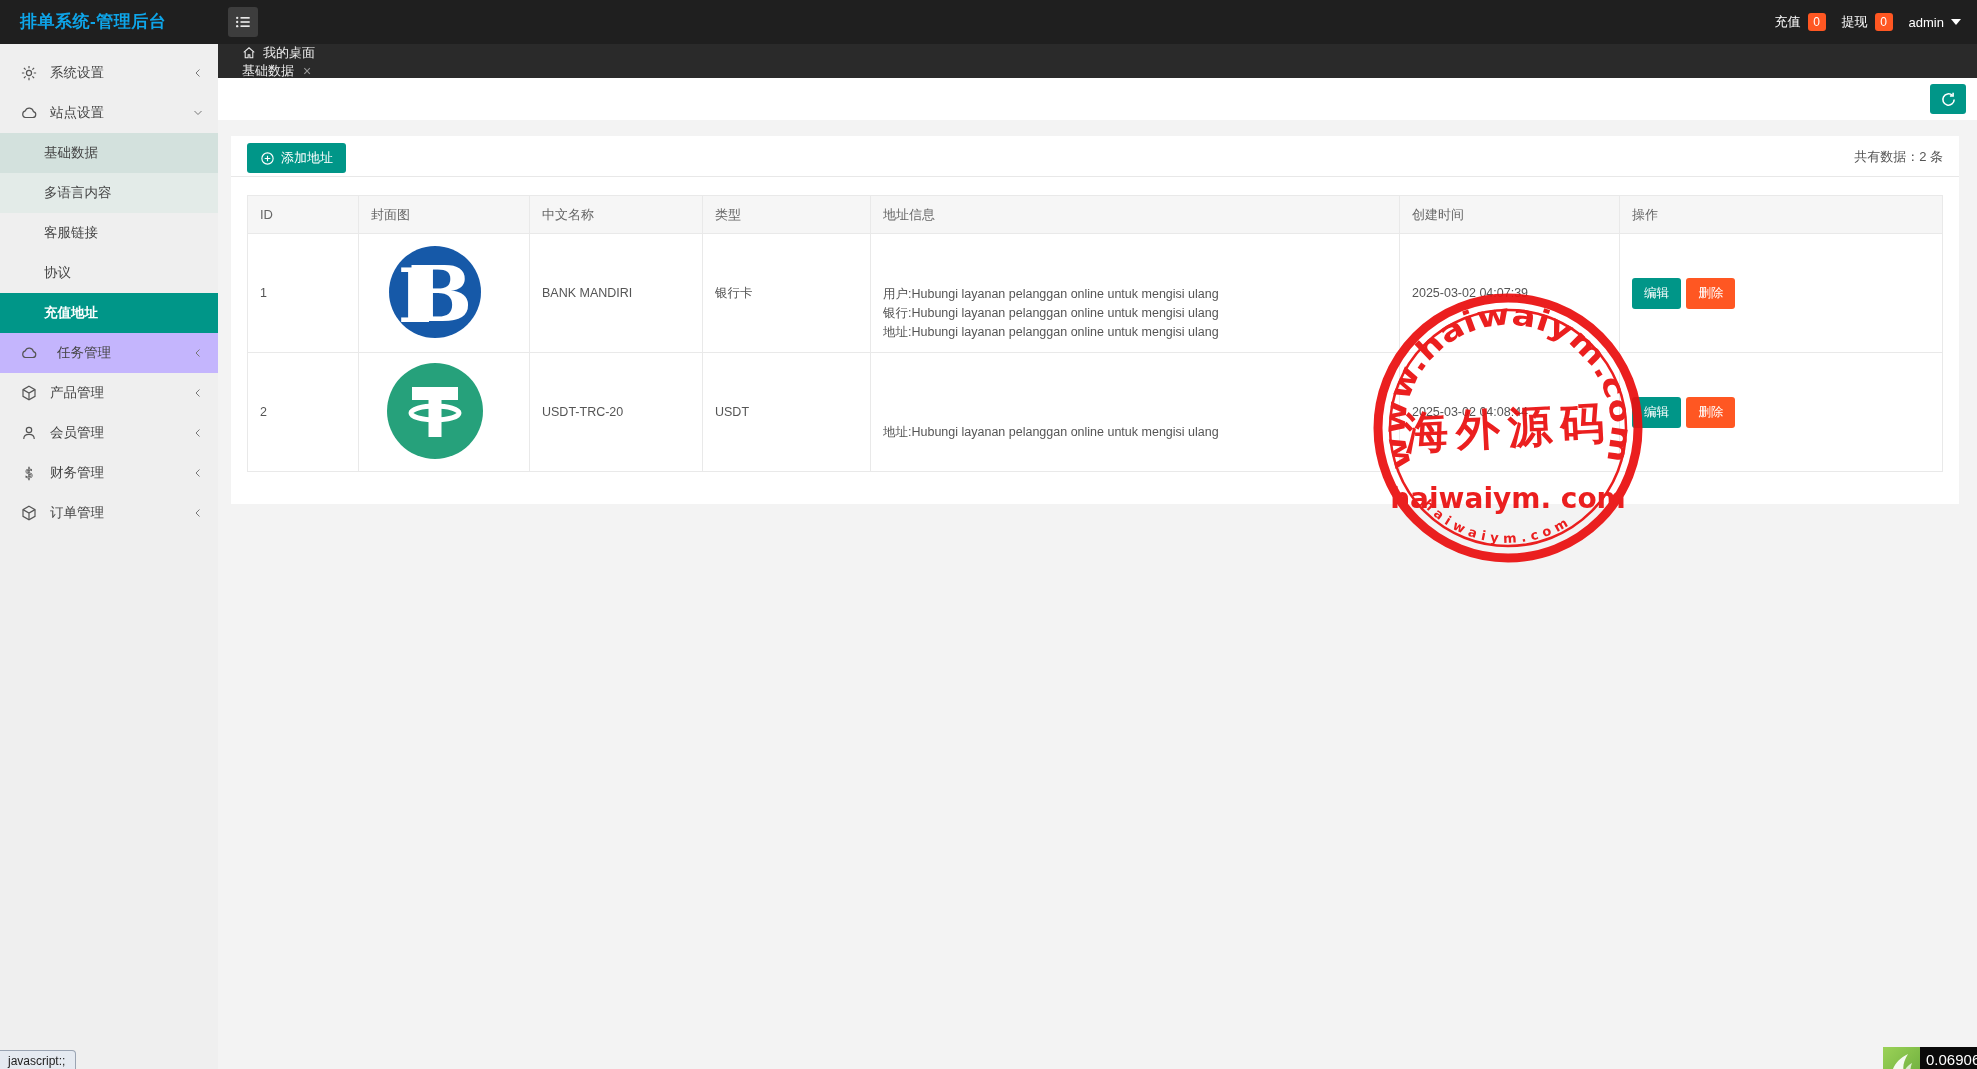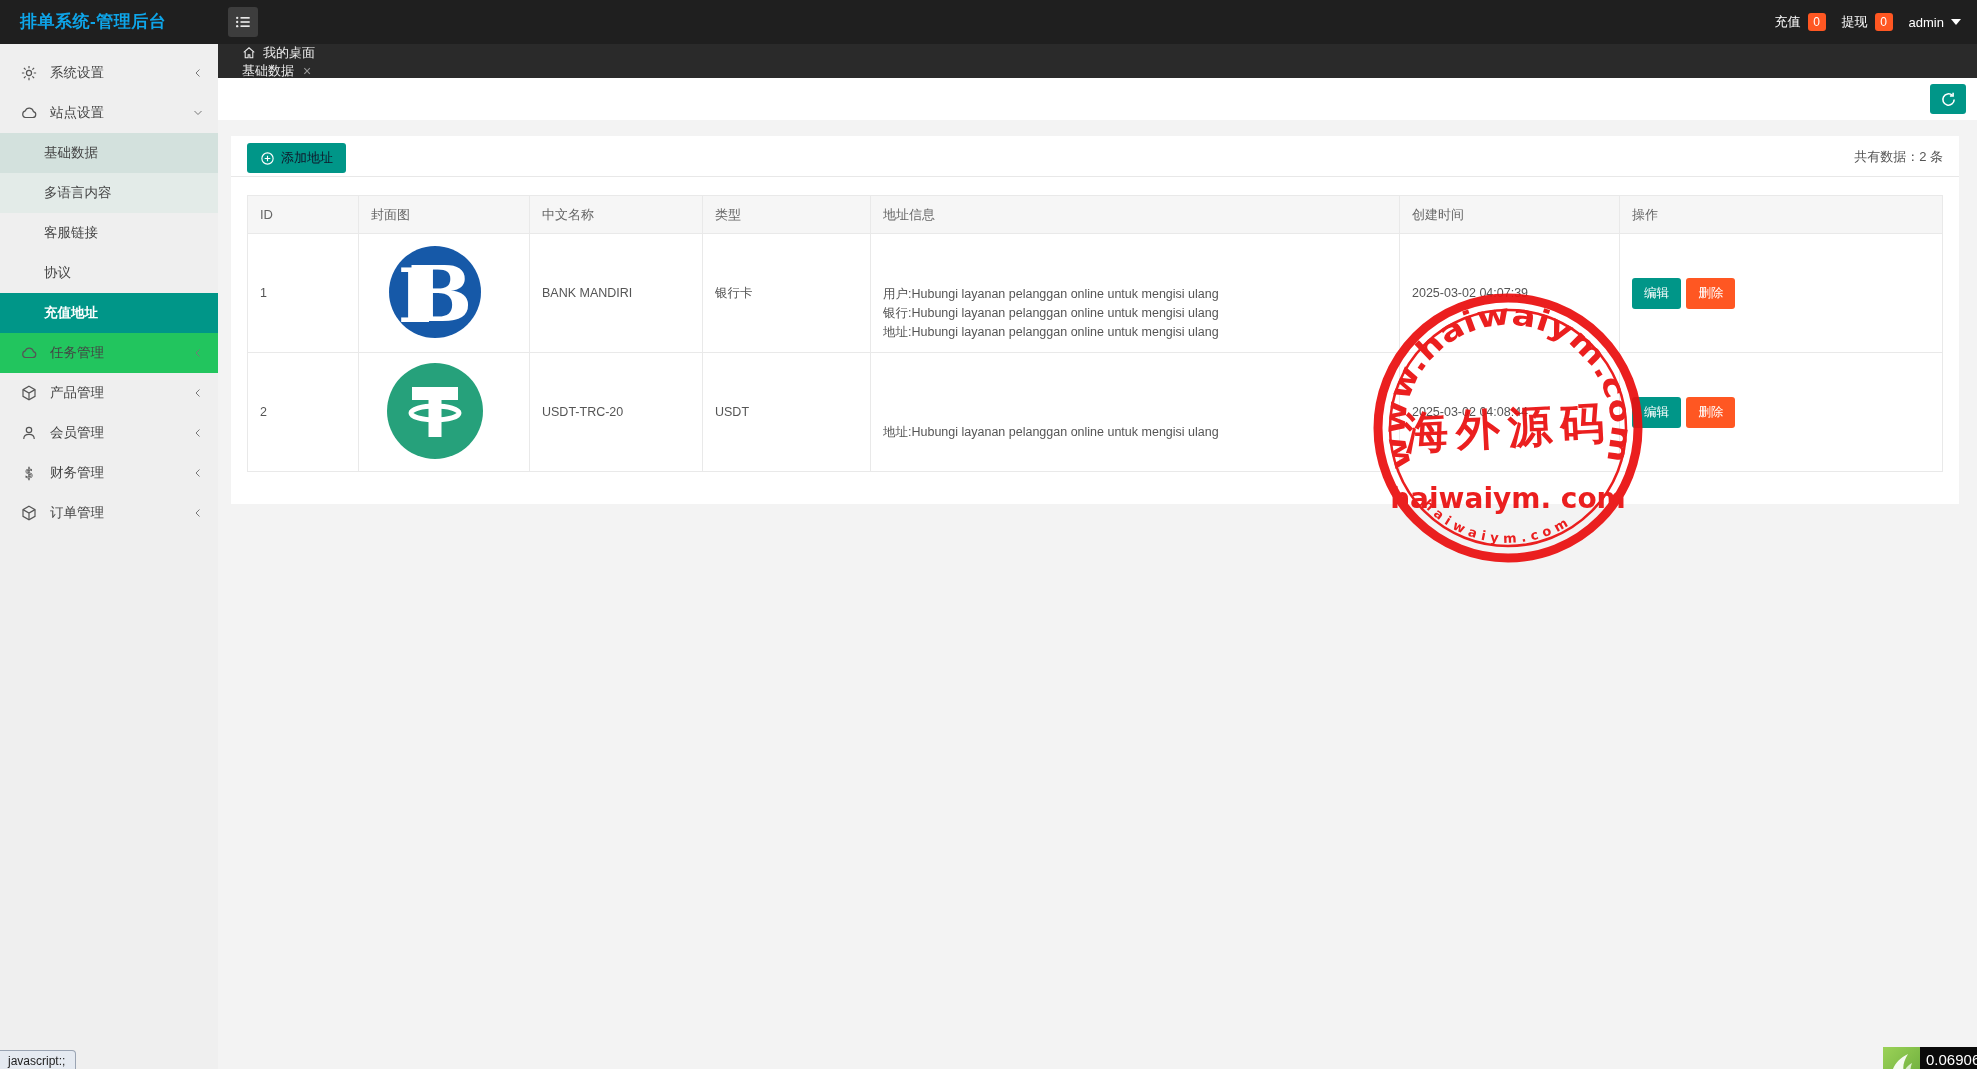--- a/index.html
+++ b/index.html
@@ -17,38 +17,38 @@
 
   
   .sidebar { position:absolute; left:0; top:44px; width:218px; height:1025px; background:#efefef; padding-top:9px; z-index:10; }
   .side-item { height:40px; display:flex; align-items:center; padding:0 14px 0 20px; color:#444; font-size:13.5px; cursor:pointer; }
   .side-item .sicon { width:18px; height:18px; margin-right:12px; flex:0 0 auto; }
   .side-item .lbl { flex:1 1 auto; }
   .side-item .chev { width:12px; height:12px; flex:0 0 auto; }
   .side-sub { height:40px; display:flex; align-items:center; padding-left:44px; color:#444; font-size:13.5px; cursor:pointer; }
   .side-sub.tint1 { background:#d3e1dd; }
   .side-sub.tint2 { background:#e3ebe8; }
-  .side-item.tint3 { background:#22c55e; }
+  .side-item.tint3 { background:#c4b5fd;gap:7px; }
   .side-sub.active { background:#009688; color:#fff; font-weight:bold; }
 
   
   .main { position:absolute; left:218px; top:44px; width:1759px; height:1025px; }
   .tabbar { position:absolute; left:0; top:0; width:100%; height:34px; background:#2a2a2a; display:flex; align-items:stretch; padding-left:10px;flex-direction:column; }
   .tab { display:flex; align-items:center; padding:0 14px; color:#eee; font-size:13px; cursor:pointer; margin-right:16px; white-space:nowrap; }
   .tab .homeicon { width:14px; height:14px; margin-right:7px; }
   .tab .x { color:#9a9a9a; font-size:14px; margin-left:9px; line-height:1; cursor:pointer; }
   .tab.active { background:#fff; color:#333; margin-left:26px; padding:0 18px; }
   .tab.active .x { color:#aaa; }
   .refreshbar { position:absolute; left:0; top:34px; width:100%; height:42px; background:#fff; }
   .refresh-btn { position:absolute; right:11px; top:6px; width:36px; height:30px; background:#009688; border:none; border-radius:3px; display:flex; align-items:center; justify-content:center; cursor:pointer; }
 
   
   .panel { position:absolute; left:13px; top:92px; width:1728px; height:368px; background:#fff; }
   .panel-head { position:relative; height:41px; border-bottom:1px solid #e8e8e8; }
-  .add-btn { position:absolute; left:16px; top:7px; height:30px; background:#009688; color:#0f172a; border:none; border-radius:3px; font-size:13px; display:flex; align-items:center; padding:0 13px; cursor:pointer; font-family:inherit; }
+  .add-btn { position:absolute; left:16px; top:7px; height:30px; background:#009688; color:#ffffff; border:none; border-radius:3px; font-size:13px; display:flex; align-items:center; padding:0 13px; cursor:pointer; font-family:inherit; }
   .add-btn svg { margin-right:6px; }
   .total-text { position:absolute; right:16px; top:0; line-height:41px; font-size:13px; color:#555; }
 
   table.grid { width:1696px; margin:18px 16px 0 16px; border-collapse:collapse; table-layout:fixed; }
   .grid th, .grid td { border:1px solid #e9e9e9; font-weight:normal; text-align:left; vertical-align:middle; }
   .grid th { height:38px; background:#f6f6f6; color:#666; font-size:13px; padding-left:12px; }
   .grid td { height:119px; color:#555; font-size:12.5px; padding-left:12px; }
   .addr-line { line-height:16px; color:#555; }
   .addr-lines { display:flex; flex-direction:column; gap:3px;margin-top:40px; }
   .logo-wrap { width:100px; height:100px; margin-left:14px; }

